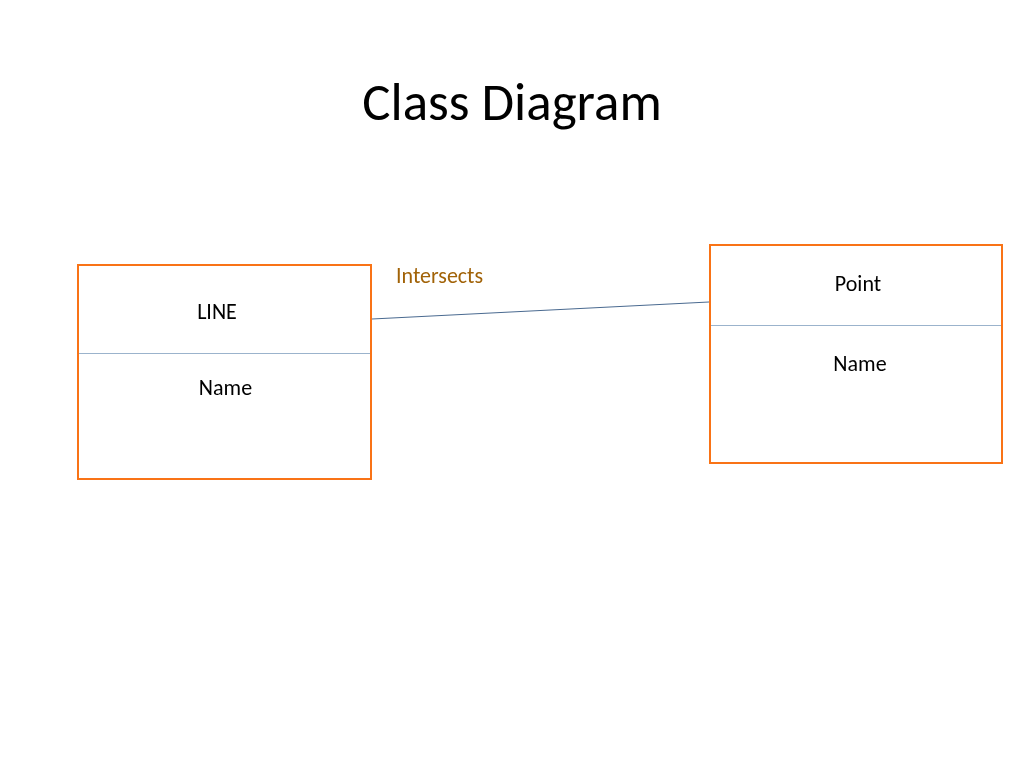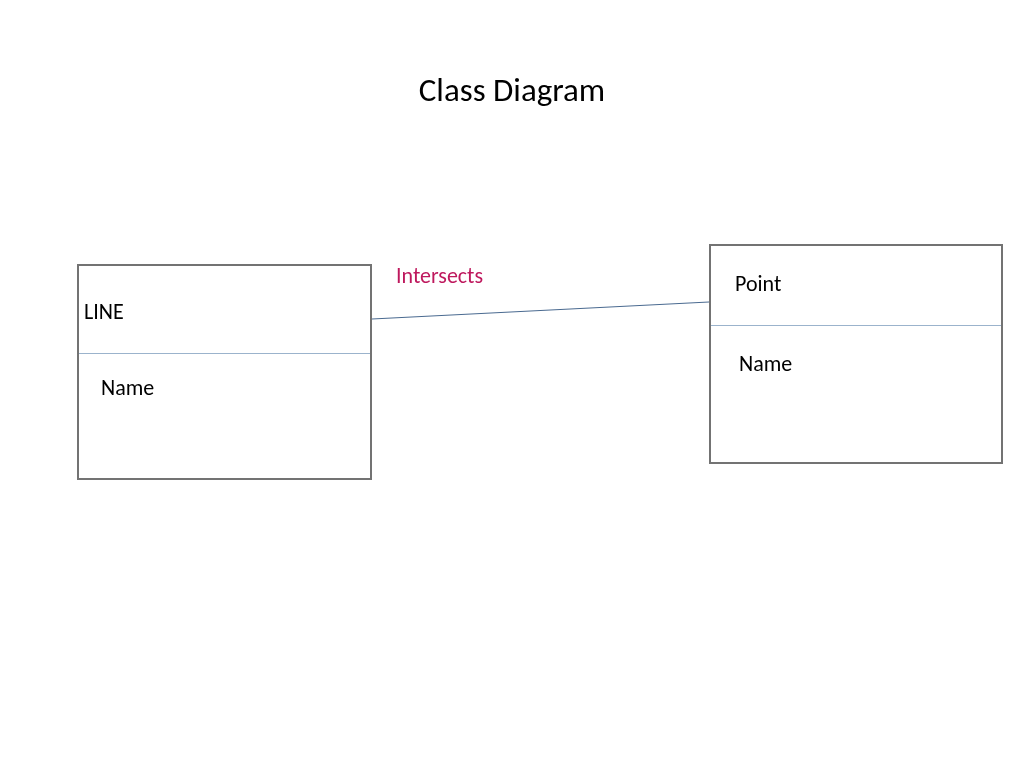--- a/index.html
+++ b/index.html
@@ -14,28 +14,29 @@
       font-family: Calibri, 'Segoe UI', Arial, sans-serif;
       position: relative;
       overflow: hidden;
     }
     .title {
       position: absolute;
       top: 70px;
       left: 0;
       width: 100%;
       text-align: center;
-      font-size: 33px;
+      font-size: 53px;
       font-weight: 400;
       color: #000;
     }
     .class-box {
       position: absolute;
-      border: 2px solid #737373;
+      border: 2px solid #f97316;
       background: #ffffff;
+      text-align: center;
     }
     .class-box-line {
       left: 77px;
       top: 264px;
       width: 295px;
       height: 216px;
     }
     .class-box-point {
       left: 709px;
       top: 244px;
@@ -66,21 +67,21 @@
       padding: 20px 20px 20px 22px;
     }
     .class-box-point .class-attribute {
       padding: 24px 20px 20px 28px;
     }
     .association-label {
       position: absolute;
       left: 396px;
       top: 262px;
       font-size: 22px;
-      color: #be185d;
+      color: #a16207;
     }
     .association-line {
       position: absolute;
       pointer-events: none;
     }
   </style>
 </head>
 <body>
 
 <div class="title">Class Diagram</div>

